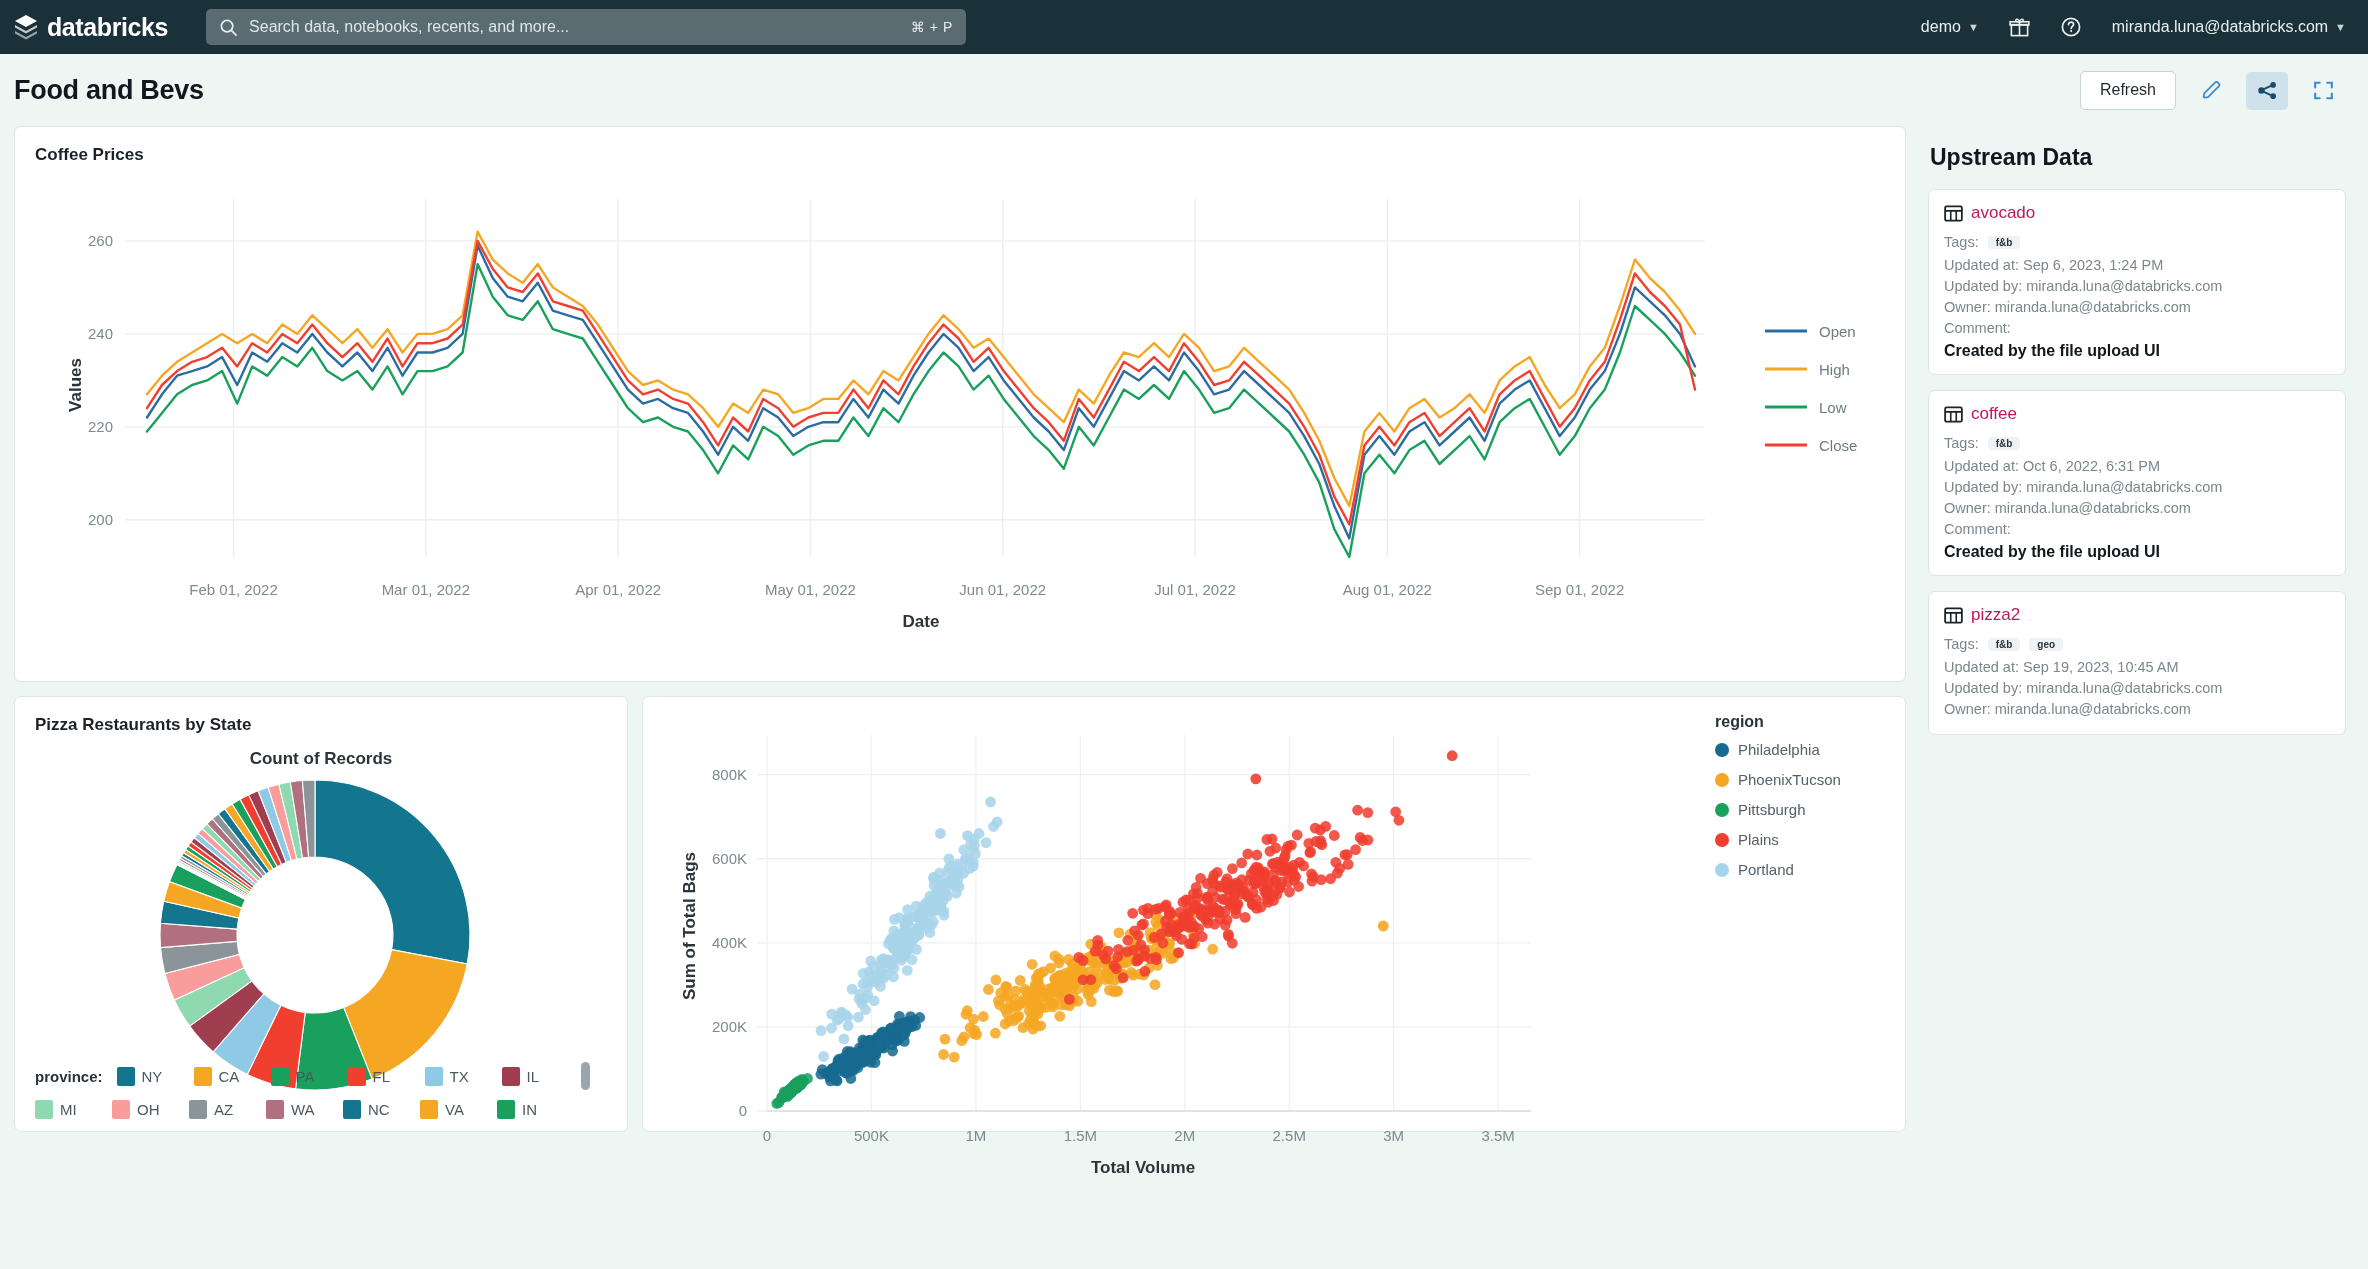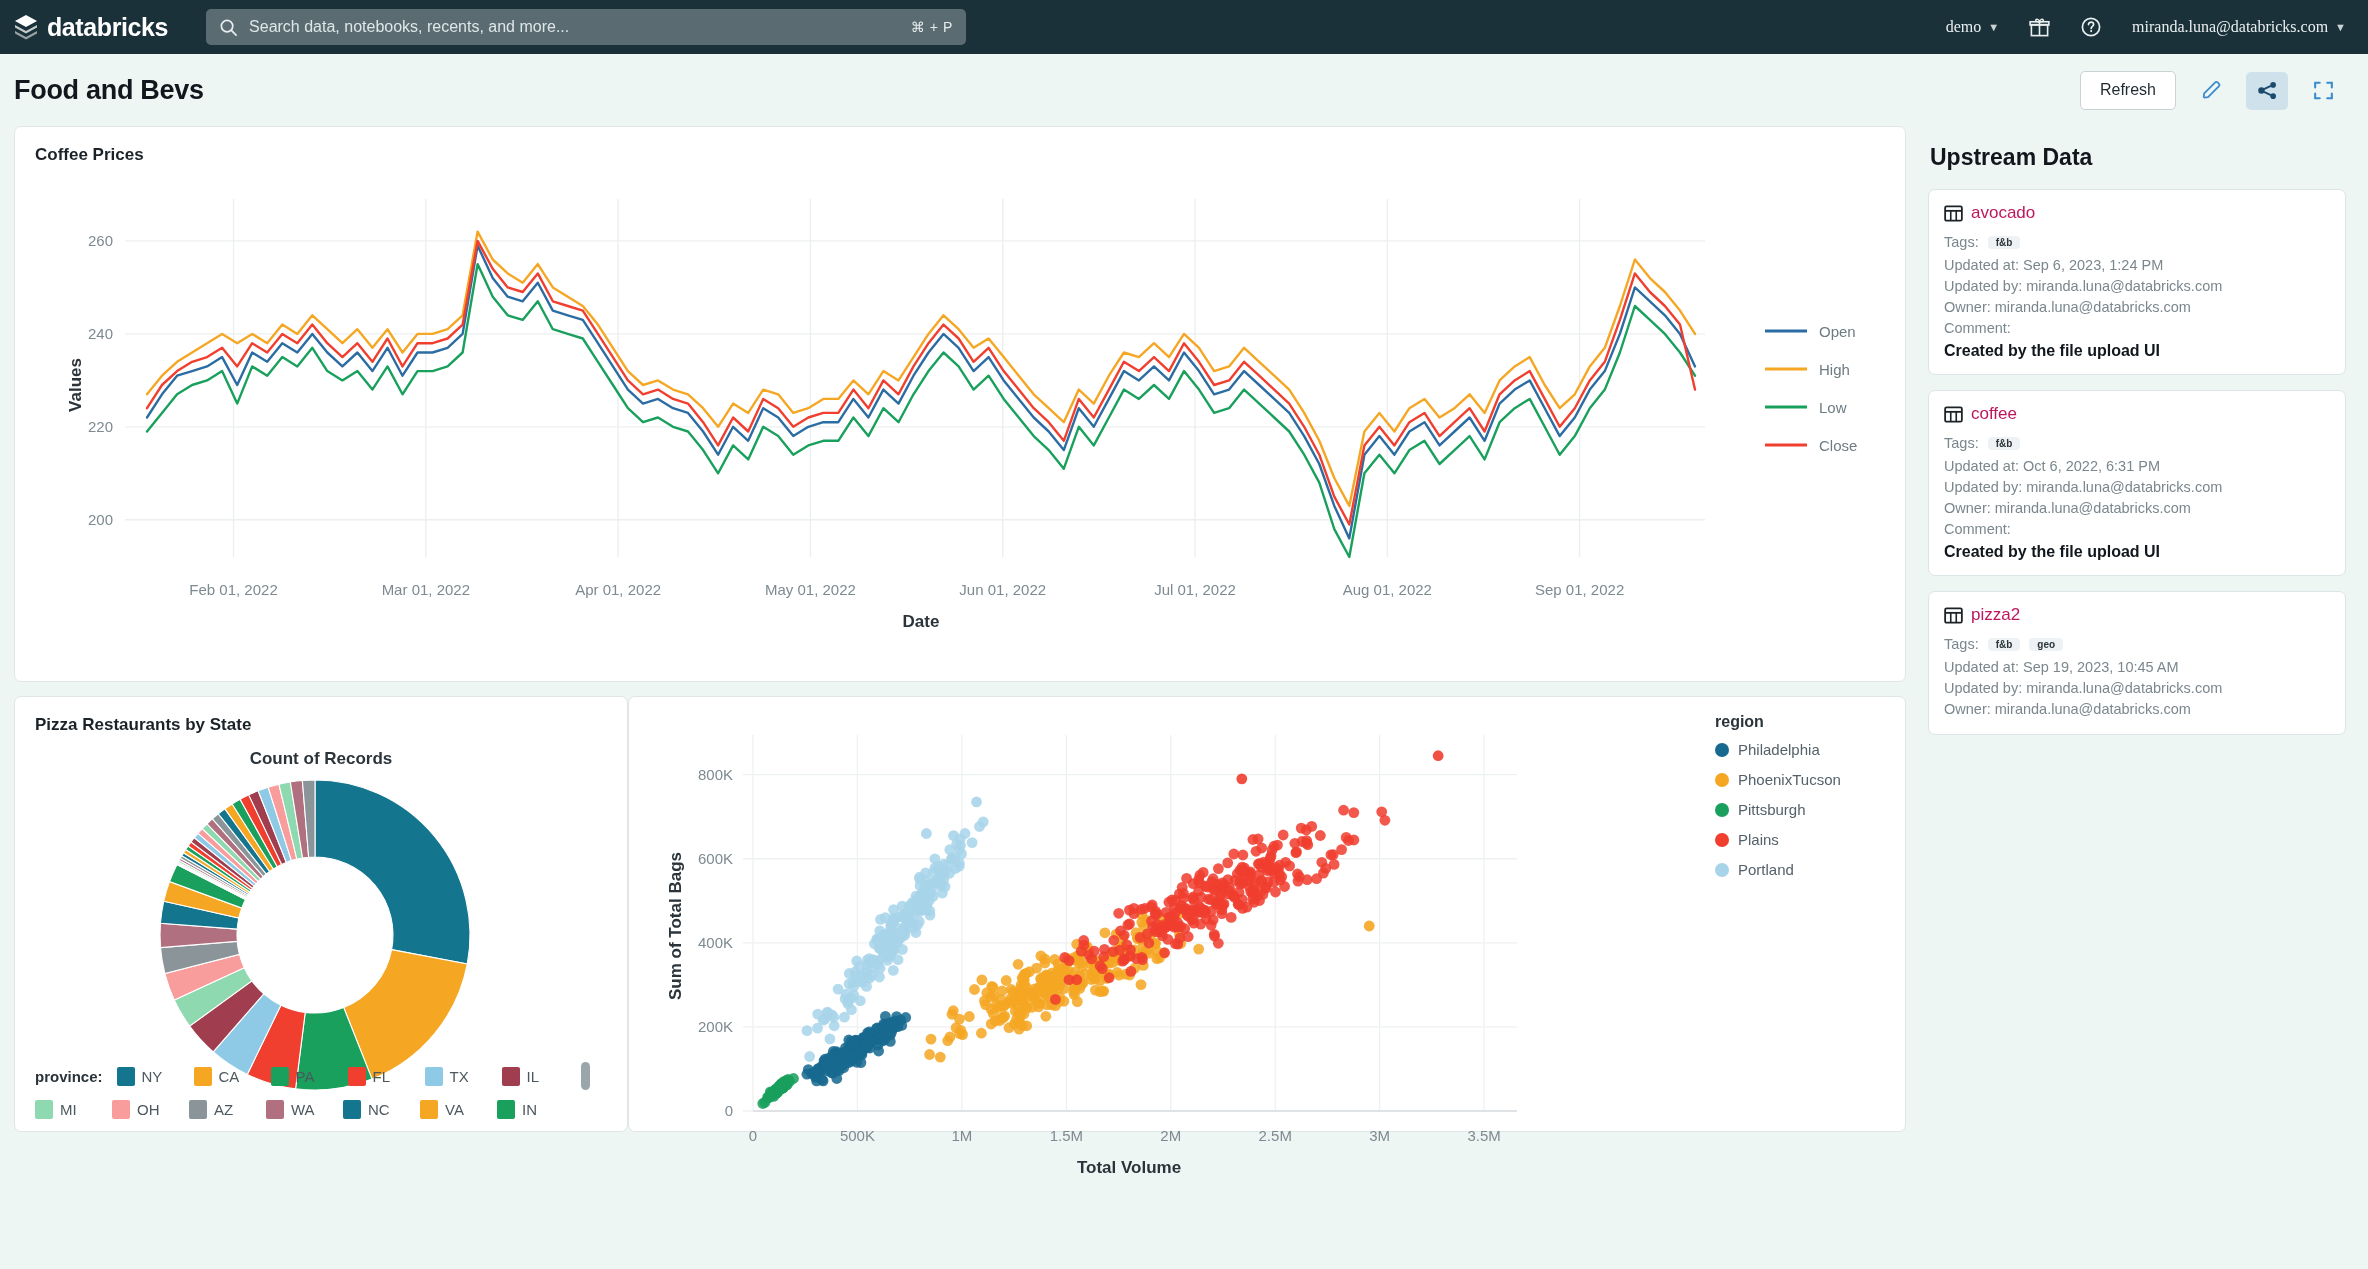--- a/index.html
+++ b/index.html
@@ -17,21 +17,21 @@
   }
   .brand { display: flex; align-items: center; gap: 9px; }
   .brand-mark { width: 24px; height: 26px; }
   .brand-name { color: #fff; font-size: 25px; font-weight: 700; letter-spacing: -0.4px; }
   .searchbox {
     flex: 0 0 760px; height: 36px; background: #5a6b72; border-radius: 5px;
     display: flex; align-items: center; padding: 0 13px; gap: 11px; margin-left: 22px;
   }
   .searchbox .ph { color: #dfe6e8; font-size: 16px; flex: 1; }
   .kbd { color: #e7eced; font-size: 14px; letter-spacing: 0.6px; }
-  .topbar-right { margin-left: auto; display: flex; align-items: center; gap: 30px; padding-right: 8px; font-family: Liberation Serif, serif; }
+  .topbar-right { margin-left: auto; display: flex; align-items: center; gap: 30px; padding-right: 8px; }
   .tb-item { color: #e9eff0; font-size: 16px; display: flex; align-items: center; gap: 7px; }
   .caret { font-size: 11px; opacity: .85; }
 
   
   .pagehead {
     height: 72px; display: flex; align-items: center; padding: 0 16px 0 14px;
   }
   .page-title { font-size: 27px; font-weight: 700; color: #11171c; letter-spacing: -0.3px; }
   .head-actions { margin-left: auto; display: flex; align-items: flex-end; gap: 14px; padding-right: 8px; }
   .btn-refresh {
@@ -58,21 +58,21 @@
   .card-title { font-size: 17px; font-weight: 700; color: #1b2228; }
 
   .chart-wrap { position: relative; width: 100%; height: 500px; }
   svg.plot { display: block; }
 
   .axis-text { font-size: 15px; fill: #7d8a90; font-family: "Liberation Sans", sans-serif; }
   .axis-title { font-size: 17px; fill: #2b343a; font-weight: 700; font-family: "Liberation Sans", sans-serif; }
   .legend-text { font-size: 15px; fill: #6e7b82; font-family: "Liberation Sans", sans-serif; }
 
   
-  .bottom-row { display: flex; gap: 0; margin-top: 14px; height: 436px; }
+  .bottom-row { display: flex; gap: 14px; margin-top: 14px; height: 436px; }
   .pizza-card { width: 614px; padding: 18px 20px 10px 20px; position: relative; }
   .scatter-card { flex: 1; padding: 14px 16px 10px 16px; position: relative; }
 
   .donut-title { font-size: 17px; font-weight: 700; color: #2b343a; text-align: center; margin-top: 14px; }
   .prov-legend {
     position: absolute; left: 20px; right: 24px; bottom: 12px;
     display: flex; flex-direction: column; gap: 10px;
   }
   .prov-row { display: flex; align-items: center; gap: 0px; }
   .prov-label { font-size: 15px; font-weight: 700; color: #2b343a; margin-right: 14px; }

